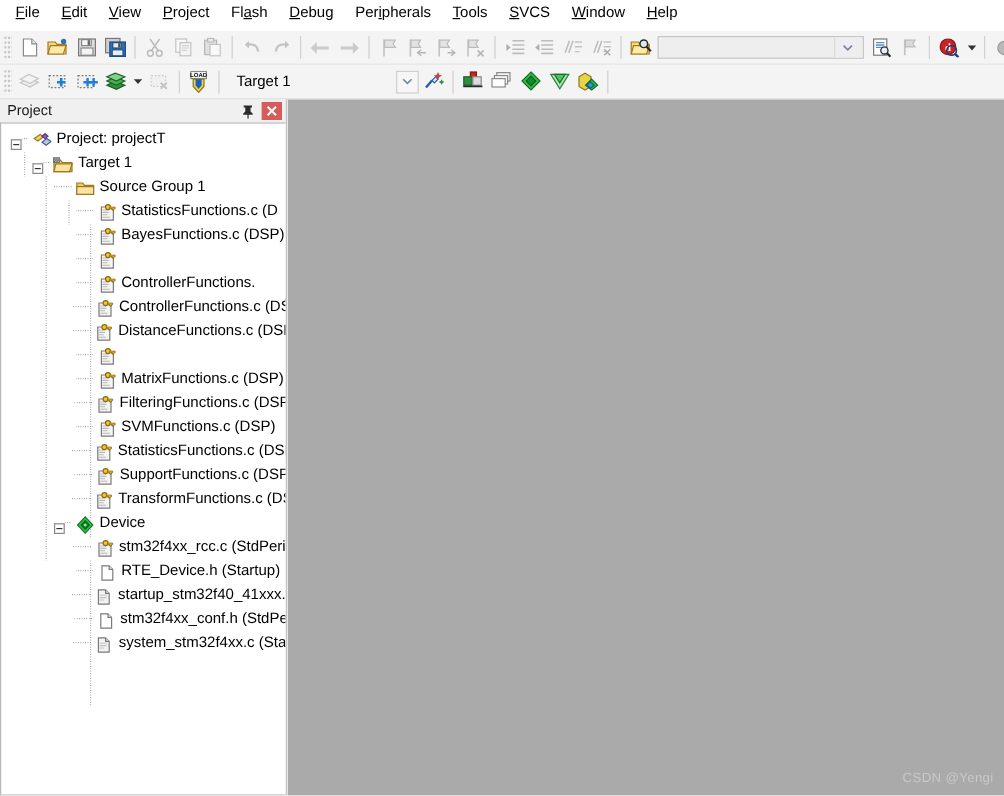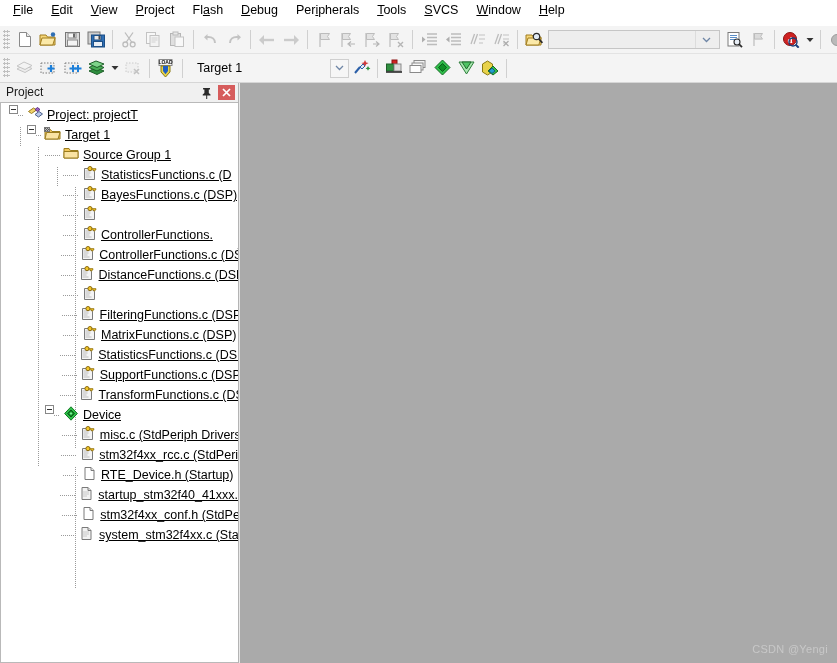--- a/index.html
+++ b/index.html
@@ -174,24 +174,23 @@
     margin: 0 0 0 0;
     overflow: hidden;
     position: relative;
     padding-top: 2px;
   }
 
   
   .trow {
     height: 20px;
     display: flex;
-    align-items: flex-start;
+    align-items: flex-end;
     white-space: nowrap;
     position: relative;
-    text-decoration: underline;
   }
   .trow .lbl {
     font-size: 12.5px;
     color: #000;
     line-height: 20px;
     padding-left: 4px;
     overflow: hidden;
   }
   .expander {
     width: 9px; height: 9px;
@@ -750,34 +749,47 @@
             <div style="width:62px"></div>
               <div class="dots" style="width:16px"></div>
             <div class="ico">
               <svg width="16" height="15" viewBox="0 0 16 15">
                   <path d="M3.5 2.5h7l3 3v8h-10z" fill="#f4f4f4" stroke="#7a7a7a"></path>
                   <path d="M4.5 5h5M4.5 7h5M4.5 9h4M4.5 11h6" stroke="#b8b8b8" stroke-width=".9"></path>
                   <circle cx="9" cy="2.6" r="2.1" fill="#f2c72b" stroke="#8a6a10"></circle>
                   <path d="M10.6 2.6h4.3v1.3h-1v1.2h-1.2V3.9h-2.1z" fill="#f2c72b" stroke="#8a6a10" stroke-width=".7"></path>
                 </svg>
             </div>
+            <div class="lbl">MatrixFunctions.c (DSP)</div>
+          </div>
+          <div class="trow">
+            <div style="width:62px"></div>
+              <div class="dots" style="width:16px"></div>
+            <div class="ico">
+              <svg width="16" height="15" viewBox="0 0 16 15">
+                  <path d="M3.5 2.5h7l3 3v8h-10z" fill="#f4f4f4" stroke="#7a7a7a"></path>
+                  <path d="M4.5 5h5M4.5 7h5M4.5 9h4M4.5 11h6" stroke="#b8b8b8" stroke-width=".9"></path>
+                  <circle cx="9" cy="2.6" r="2.1" fill="#f2c72b" stroke="#8a6a10"></circle>
+                  <path d="M10.6 2.6h4.3v1.3h-1v1.2h-1.2V3.9h-2.1z" fill="#f2c72b" stroke="#8a6a10" stroke-width=".7"></path>
+                </svg>
+            </div>
             <div class="lbl">FilteringFunctions.c (DSP</div>
           </div>
           <div class="trow">
             <div style="width:62px"></div>
               <div class="dots" style="width:16px"></div>
             <div class="ico">
               <svg width="16" height="15" viewBox="0 0 16 15">
                   <path d="M3.5 2.5h7l3 3v8h-10z" fill="#f4f4f4" stroke="#7a7a7a"></path>
                   <path d="M4.5 5h5M4.5 7h5M4.5 9h4M4.5 11h6" stroke="#b8b8b8" stroke-width=".9"></path>
                   <circle cx="9" cy="2.6" r="2.1" fill="#f2c72b" stroke="#8a6a10"></circle>
                   <path d="M10.6 2.6h4.3v1.3h-1v1.2h-1.2V3.9h-2.1z" fill="#f2c72b" stroke="#8a6a10" stroke-width=".7"></path>
                 </svg>
             </div>
-            <div class="lbl">MatrixFunctions.c (DSP)</div>
+            <div class="lbl">SVMFunctions.c (DSP)</div>
           </div>
           <div class="trow">
             <div style="width:62px"></div>
               <div class="dots" style="width:16px"></div>
             <div class="ico">
               <svg width="16" height="15" viewBox="0 0 16 15">
                   <path d="M3.5 2.5h7l3 3v8h-10z" fill="#f4f4f4" stroke="#7a7a7a"></path>
                   <path d="M4.5 5h5M4.5 7h5M4.5 9h4M4.5 11h6" stroke="#b8b8b8" stroke-width=".9"></path>
                   <circle cx="9" cy="2.6" r="2.1" fill="#f2c72b" stroke="#8a6a10"></circle>
                   <path d="M10.6 2.6h4.3v1.3h-1v1.2h-1.2V3.9h-2.1z" fill="#f2c72b" stroke="#8a6a10" stroke-width=".7"></path>
@@ -832,33 +844,20 @@
             <div style="width:62px"></div>
               <div class="dots" style="width:16px"></div>
             <div class="ico">
               <svg width="16" height="15" viewBox="0 0 16 15">
                   <path d="M3.5 2.5h7l3 3v8h-10z" fill="#f4f4f4" stroke="#7a7a7a"></path>
                   <path d="M4.5 5h5M4.5 7h5M4.5 9h4M4.5 11h6" stroke="#b8b8b8" stroke-width=".9"></path>
                   <circle cx="9" cy="2.6" r="2.1" fill="#f2c72b" stroke="#8a6a10"></circle>
                   <path d="M10.6 2.6h4.3v1.3h-1v1.2h-1.2V3.9h-2.1z" fill="#f2c72b" stroke="#8a6a10" stroke-width=".7"></path>
                 </svg>
             </div>
-            <div class="lbl">misc.c (StdPeriph Drivers</div>
-          </div>
-          <div class="trow">
-            <div style="width:62px"></div>
-              <div class="dots" style="width:16px"></div>
-            <div class="ico">
-              <svg width="16" height="15" viewBox="0 0 16 15">
-                  <path d="M3.5 2.5h7l3 3v8h-10z" fill="#f4f4f4" stroke="#7a7a7a"></path>
-                  <path d="M4.5 5h5M4.5 7h5M4.5 9h4M4.5 11h6" stroke="#b8b8b8" stroke-width=".9"></path>
-                  <circle cx="9" cy="2.6" r="2.1" fill="#f2c72b" stroke="#8a6a10"></circle>
-                  <path d="M10.6 2.6h4.3v1.3h-1v1.2h-1.2V3.9h-2.1z" fill="#f2c72b" stroke="#8a6a10" stroke-width=".7"></path>
-                </svg>
-            </div>
             <div class="lbl">stm32f4xx_rcc.c (StdPeriŕ</div>
           </div>
           <div class="trow">
             <div style="width:62px"></div>
               <div class="dots" style="width:16px"></div>
             <div class="ico">
               <svg width="16" height="15" viewBox="0 0 16 15">
                   <path d="M4 1.5h6l3 3v9H4z" fill="#ffffff" stroke="#7a7a7a"></path>
                   <path d="M10 1.5v3h3" fill="#ececec" stroke="#7a7a7a"></path>
                 </svg>

